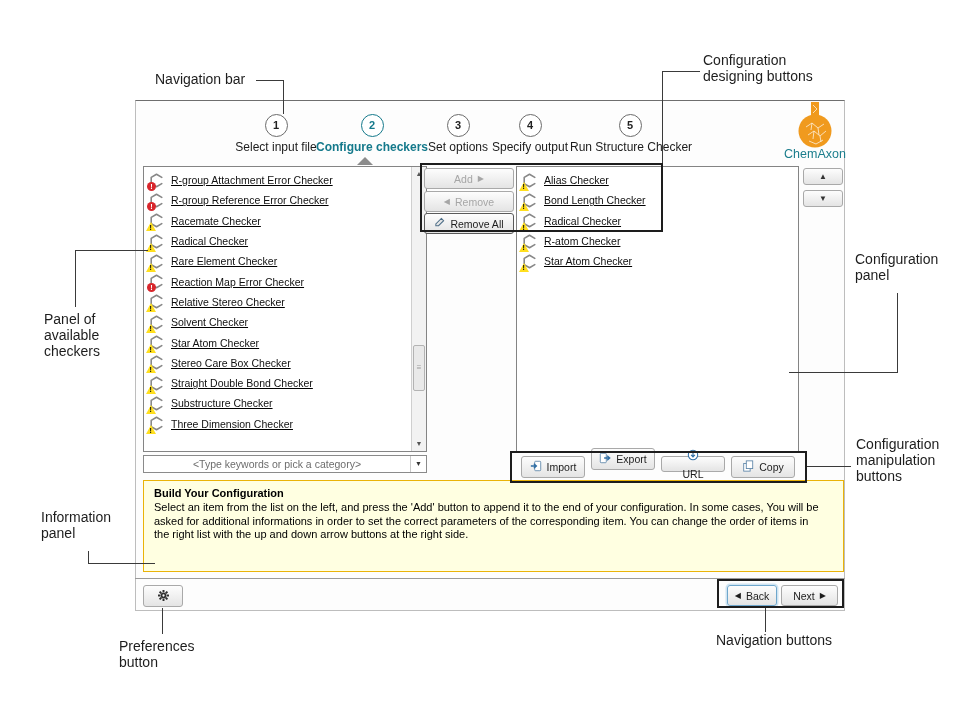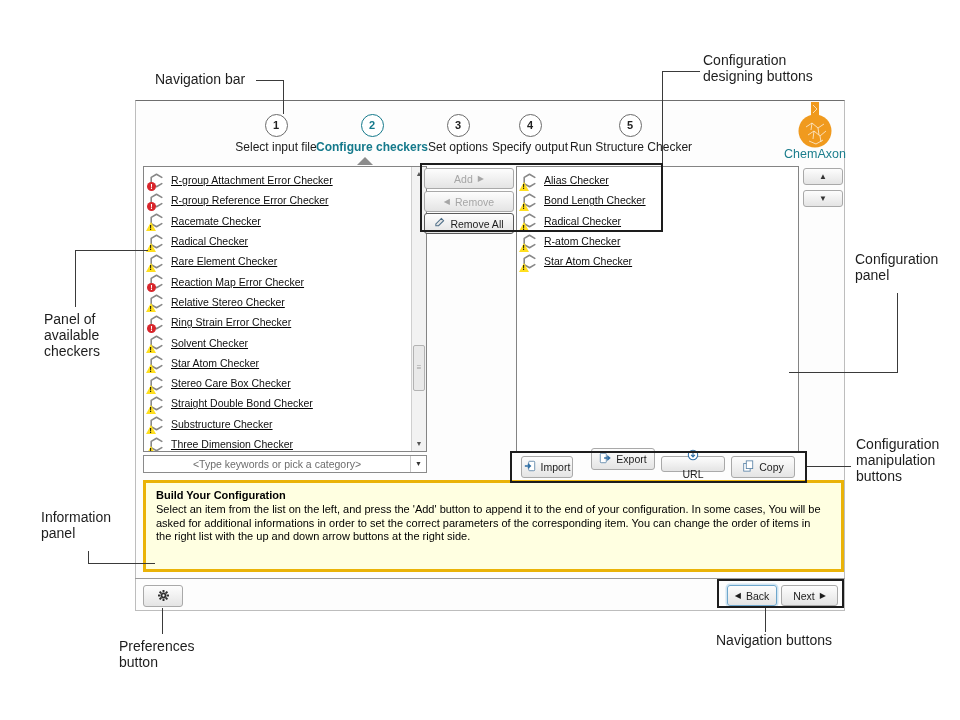--- a/index.html
+++ b/index.html
@@ -59,40 +59,40 @@
   .btn { position:absolute; border:1px solid #a9a9a9; border-radius:3px;
          background:linear-gradient(#fdfdfd,#e4e4e4); font-size:10.5px; color:#1c1c1c;
          display:flex; align-items:center; justify-content:center; gap:5px;
          font-family:"Liberation Sans",sans-serif; cursor:pointer; }
   .btn.disabled { color:#a6a6a6; }
   .btn-add    { left:424px; top:168px; width:90px; height:21px; }
   .btn-remove { left:424px; top:191px; width:90px; height:21px; }
   .btn-removeall { left:424px; top:213px; width:90px; height:21px; border:1.5px solid #5a5a5a; }
   .btn-up   { left:803px; top:168px; width:40px; height:17px; font-size:8px; color:#333; }
   .btn-down { left:803px; top:190px; width:40px; height:17px; font-size:8px; color:#333; }
-  .btn-import { left:521px; top:456px; width:52px; height:22px; }
+  .btn-import { left:521px; top:456px; width:64px; height:22px; }
   .btn-export { left:591px; top:448px; width:64px; height:22px; }
   .btn-url    { left:661px; top:456px; width:64px; height:16px;flex-direction:column; }
   .btn-copy   { left:731px; top:456px; width:64px; height:22px; }
   .btn-prefs  { left:143px; top:585px; width:40px; height:22px; }
   .btn-back { left:727px; top:585px; width:50px; height:21px;
               border:1px solid #6fa7cc; box-shadow:0 0 0 1.5px #cfe4f2; }
   .btn-next { left:781px; top:585px; width:57px; height:21px; }
   .glyph { font-size:8px; }
 
   
   .combo { left:143px; top:455px; width:284px; height:18px; background:#fff;
            border:1px solid #8a8a8a; display:flex; align-items:center; }
   .combo-text { flex:1; text-align:center; font-size:10.5px; color:#6d6d6d; }
   .combo-arrow { width:16px; text-align:center; font-size:7px; color:#333;
                  border-left:1px solid #c9c9c9; align-self:stretch; line-height:16px; }
 
   
   .info-panel { left:143px; top:480px; width:701px; height:92px; background:#ffffe1;
-                border:3px solid #eab308; padding:6px 10px; }
+                border:1px solid #eab308; padding:6px 10px; }
   .info-title { font-size:11px; font-weight:bold; color:#000; margin-bottom:2px; }
   .info-body  { font-size:11px; color:#000; line-height:13.5px; width:99%; }
 
   .bottom-sep { left:135px; top:578px; width:710px; height:1px; background:#9a9a9a; }
 
   
   .ann-label { position:absolute; font-size:14px; color:#1d1d1d; line-height:16px; }
   .ann-line  { position:absolute; background:#3a3a3a; }
   .ann-box   { position:absolute; border:2px solid #1d1d1d; pointer-events:none; }
 
@@ -208,26 +208,20 @@
         </div>
         <div class="crow">
           <span class="cicon"><svg width="13" height="15" viewBox="0 0 14 16">
               <path d="M12.7 4.7 L7 1.3 L1.3 4.7 L1.3 11.3 L7 14.7 L12.7 11.3" fill="none" stroke="#878787" stroke-width="1.7" stroke-linecap="round" stroke-linejoin="round"></path>
             </svg><span class="badge warning"></span></span>
           <span class="clabel">Relative Stereo Checker</span>
         </div>
         <div class="crow">
           <span class="cicon"><svg width="13" height="15" viewBox="0 0 14 16">
               <path d="M12.7 4.7 L7 1.3 L1.3 4.7 L1.3 11.3 L7 14.7 L12.7 11.3" fill="none" stroke="#878787" stroke-width="1.7" stroke-linecap="round" stroke-linejoin="round"></path>
-            </svg><span class="badge error"></span></span>
-          <span class="clabel">Ring Strain Error Checker</span>
-        </div>
-        <div class="crow">
-          <span class="cicon"><svg width="13" height="15" viewBox="0 0 14 16">
-              <path d="M12.7 4.7 L7 1.3 L1.3 4.7 L1.3 11.3 L7 14.7 L12.7 11.3" fill="none" stroke="#878787" stroke-width="1.7" stroke-linecap="round" stroke-linejoin="round"></path>
             </svg><span class="badge warning"></span></span>
           <span class="clabel">Solvent Checker</span>
         </div>
         <div class="crow">
           <span class="cicon"><svg width="13" height="15" viewBox="0 0 14 16">
               <path d="M12.7 4.7 L7 1.3 L1.3 4.7 L1.3 11.3 L7 14.7 L12.7 11.3" fill="none" stroke="#878787" stroke-width="1.7" stroke-linecap="round" stroke-linejoin="round"></path>
             </svg><span class="badge warning"></span></span>
           <span class="clabel">Star Atom Checker</span>
         </div>
         <div class="crow">

